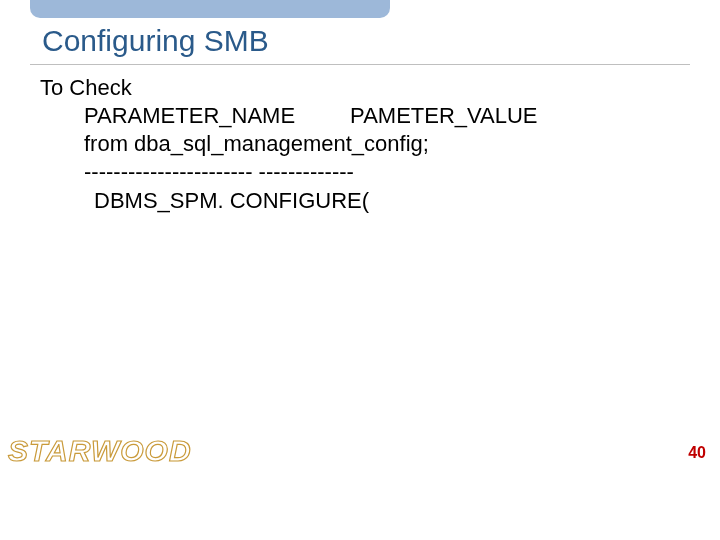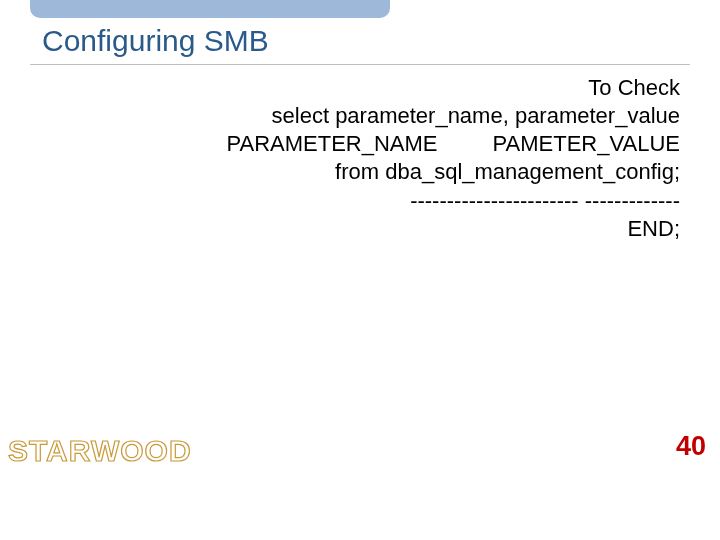--- a/index.html
+++ b/index.html
@@ -1,38 +1,37 @@
 <!DOCTYPE html>
 <html><head>
 <meta charset="utf-8">
 <style>
   * { margin: 0; padding: 0; box-sizing: border-box; }
   html, body { width: 720px; height: 540px; overflow: hidden; font-family: Arial, Helvetica, sans-serif; background: #fff; }
   .slide { position: relative; width: 720px; height: 476px; background: #fff; }
   .topbar { position: absolute; top: 0; left: 30px; width: 360px; height: 18px; background: #9db8d9; border-bottom-left-radius: 10px; border-bottom-right-radius: 10px; }
   .title { position: absolute; top: 24px; left: 42px; font-size: 30px; color: #2a5a8a; font-weight: 400; }
   .rule { position: absolute; top: 64px; left: 30px; width: 660px; height: 0; border-top: 1px solid #bfbfbf; }
-  .body { position: absolute; top: 74px; left: 40px; width: 640px; font-size: 22px; line-height: 1.28; color: #000; text-align: right; }
+  .body { position: absolute; top: 74px; left: 40px; width: 640px; font-size: 22px; line-height: 1.28; color: #000; }
   .body .indent { margin-left: 44px; }
   .body .indent2 { margin-left: 54px; }
-  .logo { position: absolute; left: 8px; bottom: 8px; font-size: 30px; font-weight: 700; letter-spacing: 1px; color: #fff; -webkit-text-stroke: 1.2px #c99a3a; text-stroke: 1.2px #c99a3a; }
-  .pagenum { position: absolute; right: 14px; bottom: 14px; font-size: 27px; font-weight: 700; color: #c00000; }
+  .logo { position: absolute; left: 8px; bottom: 8px; font-size: 30px; font-weight: 700; letter-spacing: 1px; color: #fff; -webkit-text-stroke: 1.2px #c99a3a; text-stroke: 1.2px #c99a3a; font-style: italic; }
+  .pagenum { position: absolute; right: 14px; bottom: 14px; font-size: 16px; font-weight: 700; color: #c00000; }
 </style>
 </head>
 <body>
 
 <div class="slide">
   <div class="topbar"></div>
   <div class="title">Configuring SMB</div>
   <div class="rule"></div>
 
   <div class="body">
     <div>To Check</div>
-    <div class="indent">select parameter_name, parameter_value</div>
     <div class="indent">PARAMETER_NAME&nbsp;&nbsp;&nbsp;&nbsp;&nbsp;&nbsp;&nbsp;&nbsp;&nbsp;PAMETER_VALUE</div>
     <div class="indent">from dba_sql_management_config;</div>
     <div class="indent">----------------------- -------------</div>
-    <div class="indent">END;</div>
+    <div class="indent2">DBMS_SPM. CONFIGURE(</div>
   </div>
 
   <div class="logo">STARWOOD</div>
   <div class="pagenum">40</div>
 </div>
 
 </body></html>

